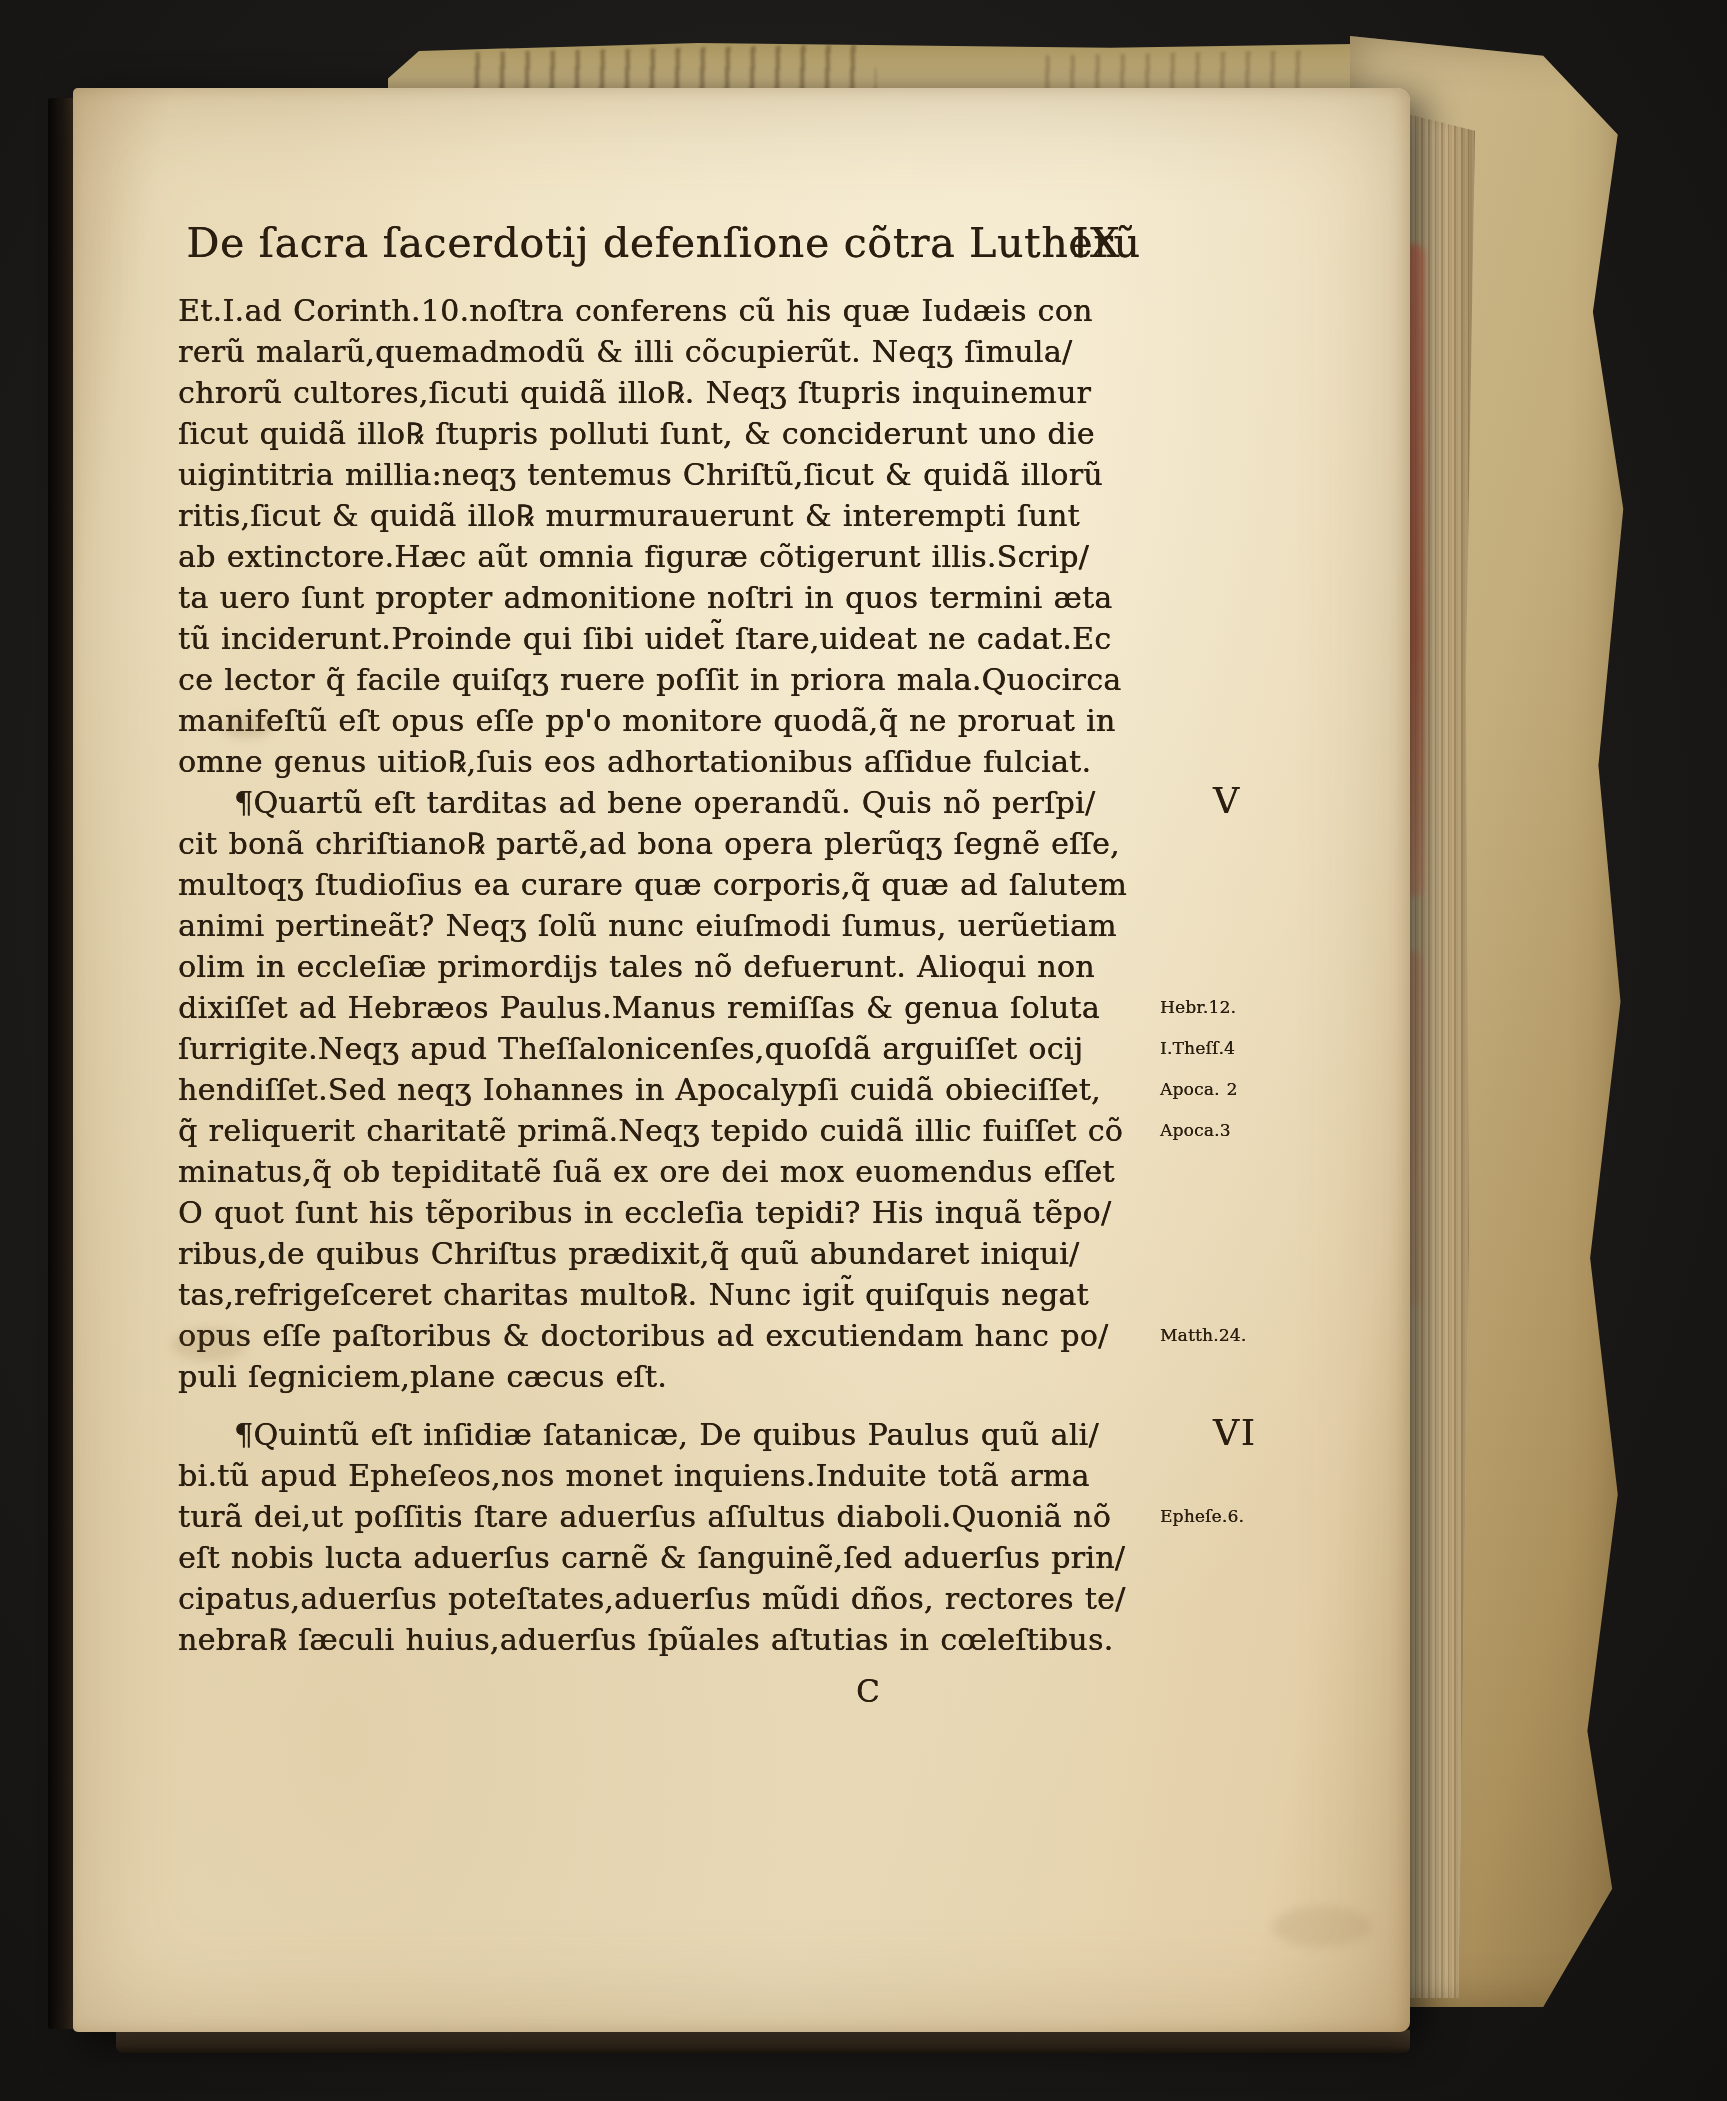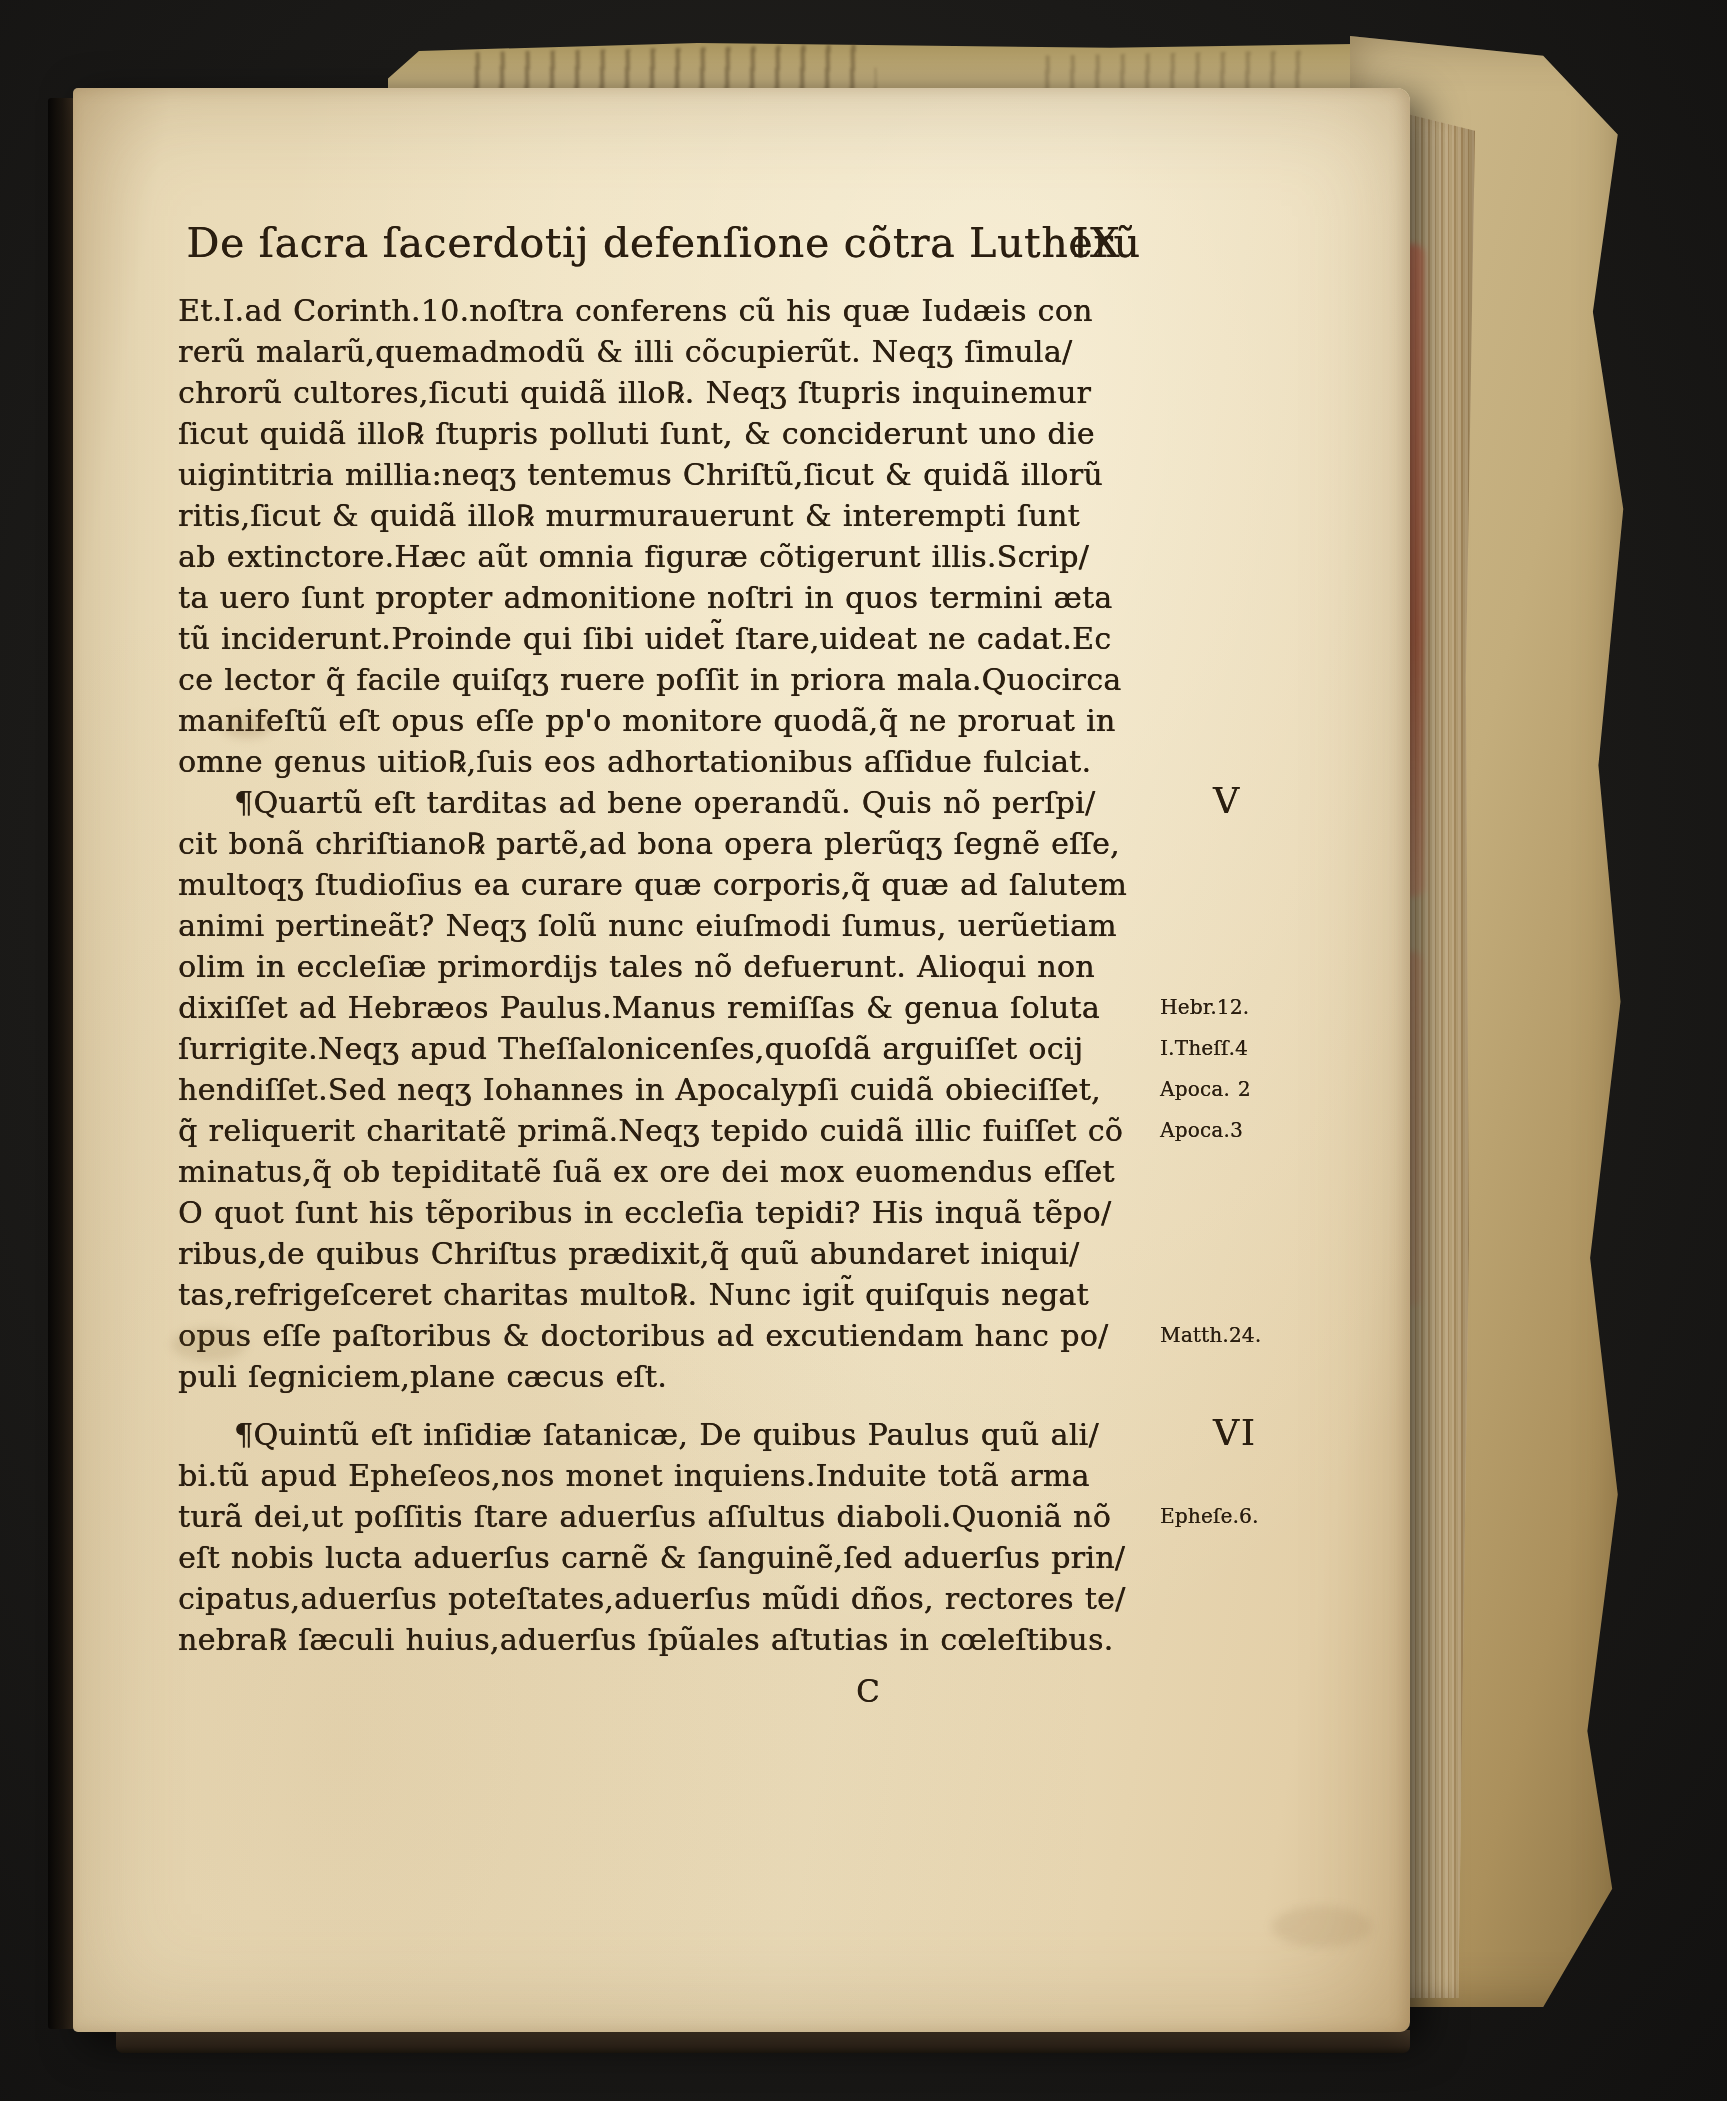--- a/index.html
+++ b/index.html
@@ -47,21 +47,21 @@
     font-size:41px;letter-spacing:0.7px;text-align:center;
     text-shadow:0.3px 0 0 currentColor;}
   .header .pageno{position:absolute;right:28px;top:0;letter-spacing:1.7px;}
   .paragraph{margin:0;}
   .paragraph:last-of-type{margin-top:16.5px;}
   .line{position:relative;height:41px;line-height:41px;white-space:nowrap;
     font-size:30px;letter-spacing:0.3px;word-spacing:1.2px;
     text-shadow:0.3px 0 0 currentColor, 0 0 0.8px rgba(45,28,10,.25);text-decoration:underline;}
   .paragraph:not(:first-of-type) .line:first-child{text-indent:28px;}
   .txt{display:inline-block;max-width:979px;overflow:visible;}
-  .note{position:absolute;top:0;left:982px;font-size:20px;letter-spacing:0.2px;line-height:41px;
+  .note{position:absolute;top:0;left:982px;font-size:17px;letter-spacing:0.2px;line-height:41px;
     text-shadow:0.2px 0 0 currentColor;}
   .note.section{left:1007px;font-size:36px;letter-spacing:1.7px;top:-1.7px;}
   .signature{width:971px;height:43px;line-height:43px;margin-top:10px;
     font-size:31px;padding-left:0;text-align:left;text-shadow:0.3px 0 0 currentColor;}
   .signature span{margin-left:678px;}
   
   .blemish{position:absolute;border-radius:50%;filter:blur(5px);z-index:5;pointer-events:none;}
   .blemish.b1{left:149px;top:628px;width:50px;height:21.5px;background:rgba(120,90,45,.18);}
   .blemish.b2{left:99px;top:1240px;width:74px;height:33px;background:rgba(120,90,45,.14);}
   .blemish.b3{left:1199px;top:1818px;width:99px;height:41px;background:rgba(130,100,55,.12);}

